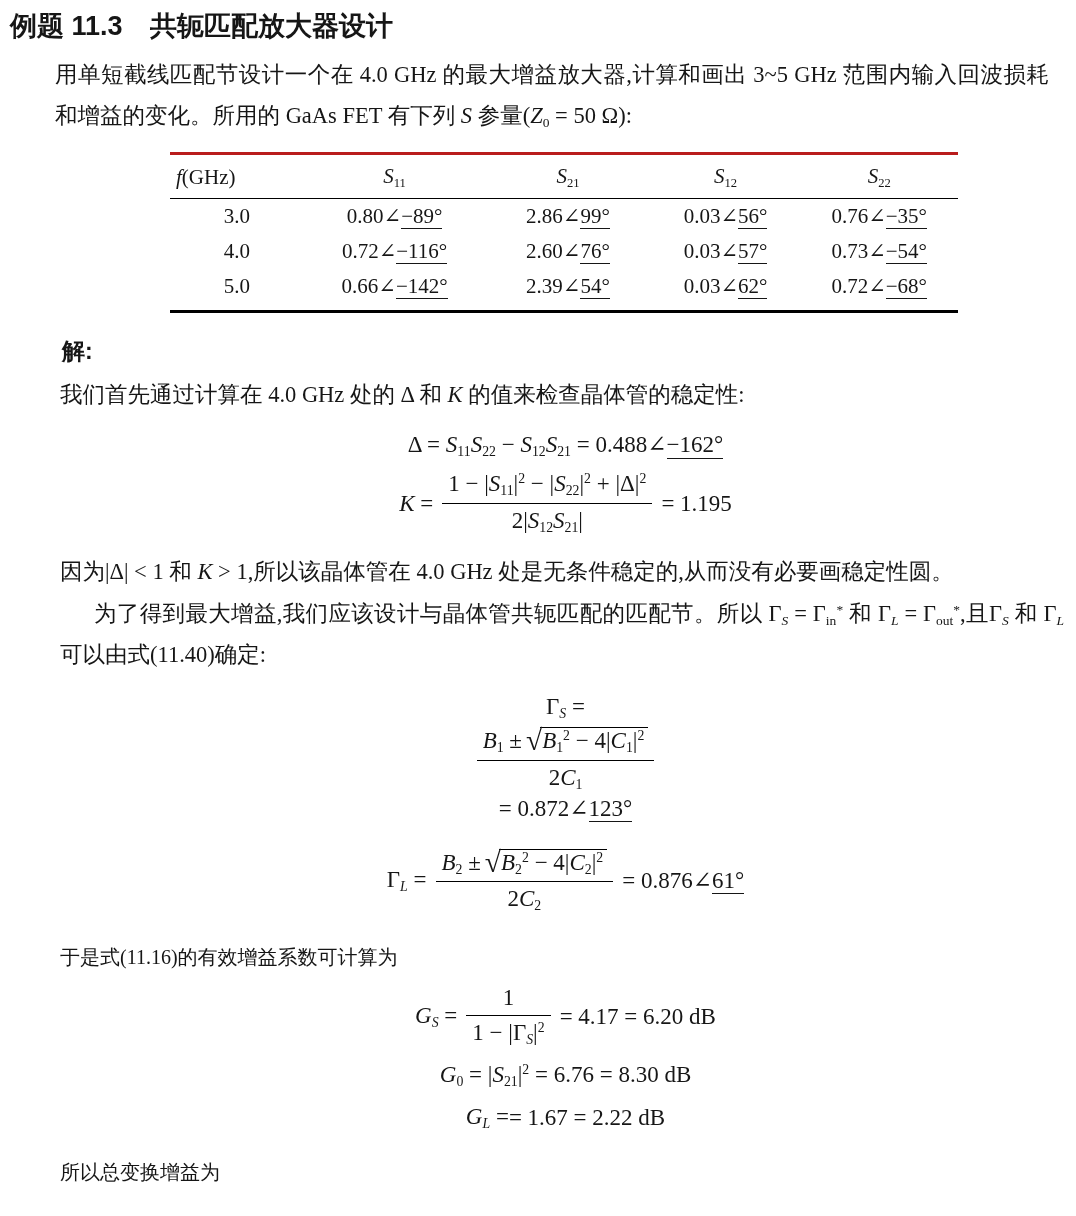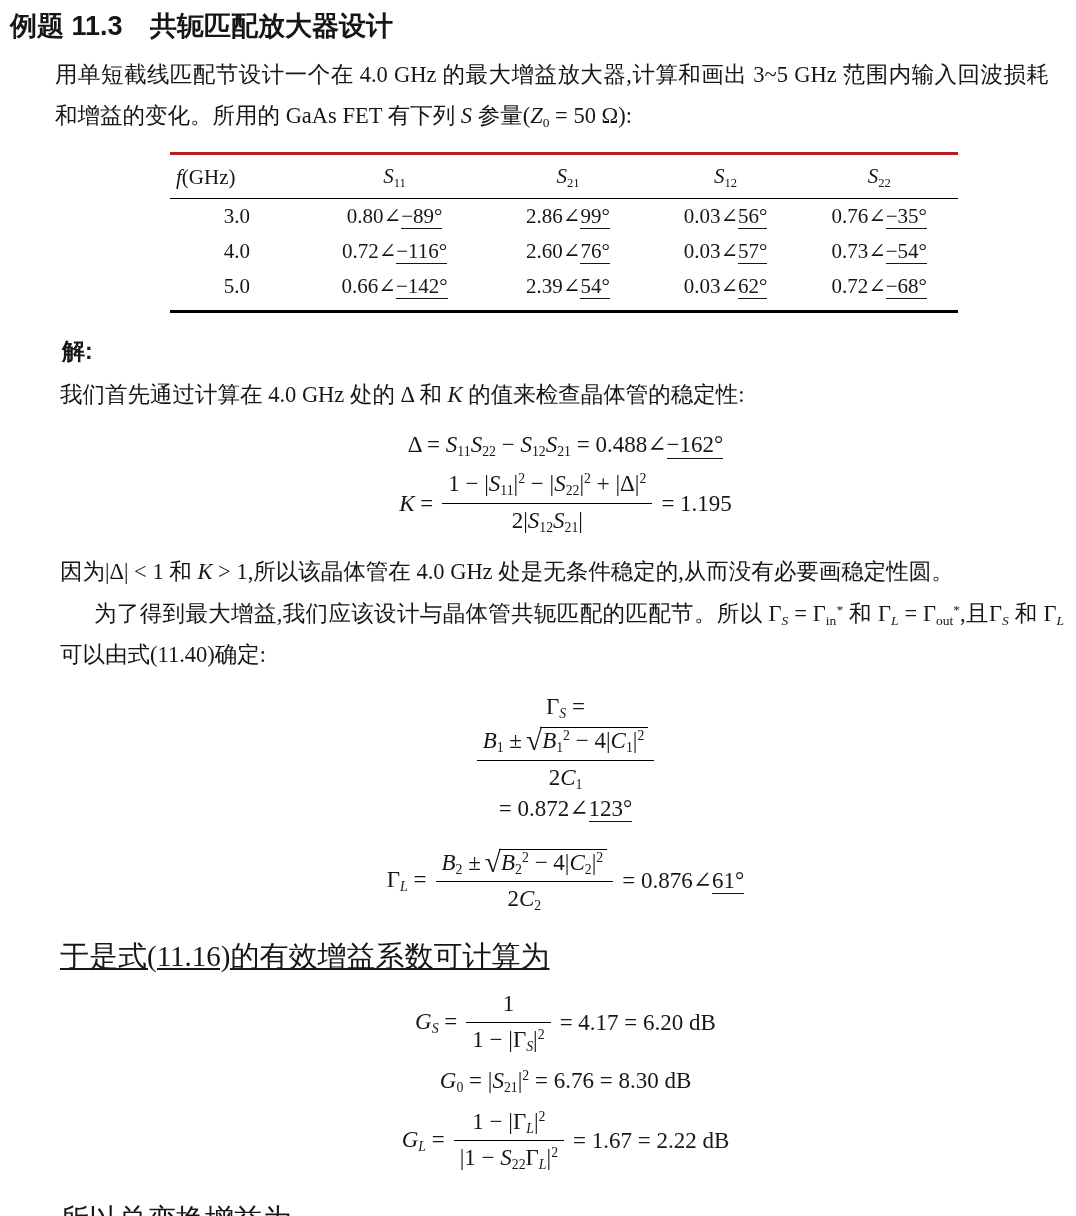--- a/index.html
+++ b/index.html
@@ -46,22 +46,22 @@
     margin:24px 0 0 62px;
     font-family:"Liberation Sans","DejaVu Sans",sans-serif;
     font-weight:700;font-size:23px;line-height:1.3;
   }
   .para{
     margin:8px 12px 0 60px;
     font-size:22.5px;line-height:1.8;text-align:justify;
   }
   .para.indent{text-indent:34px;margin-top:2px;}
   .lead{
-    margin:18px 12px 0 60px;
-    font-size:29px;line-height:1.6;text-decoration:underline;
+    margin:26px 12px 0 60px;
+    font-size:20px;line-height:1.6;
   }
   .lead.final{margin-top:22px;}
 
   .eq{
     display:flex;justify-content:center;align-items:center;
     font-size:23px;padding-left:55px;white-space:nowrap;
   }
   .eq .plain,.eq .part{line-height:1.35;}
   .eq-delta{margin-top:14px;}
   .eq-k{margin-top:8px;}
@@ -184,23 +184,18 @@
     </span>
     <span class="part">= 4.17 = 6.20 dB</span>
   </div>
 
   <div class="eq eq-g0">
     <span class="plain"><i>G</i><sub>0</sub> = |<i>S</i><sub>21</sub>|<sup>2</sup> = 6.76 = 8.30 dB</span>
   </div>
 
   <div class="eq eq-gl">
     <span class="part"><i>G</i><sub><i>L</i></sub> =</span>
-    <span class="frac">
-      <span class="num">1 − |Γ<sub><i>L</i></sub>|<sup>2</sup></span>
-      <span class="bar"></span>
-      <span class="den">|1 − <i>S</i><sub>22</sub>Γ<sub><i>L</i></sub>|<sup>2</sup></span>
-    </span>
     <span class="part">= 1.67 = 2.22 dB</span>
   </div>
 
   <p class="lead final">所以总变换增益为</p>
 
 </div>
 
 </body></html>

